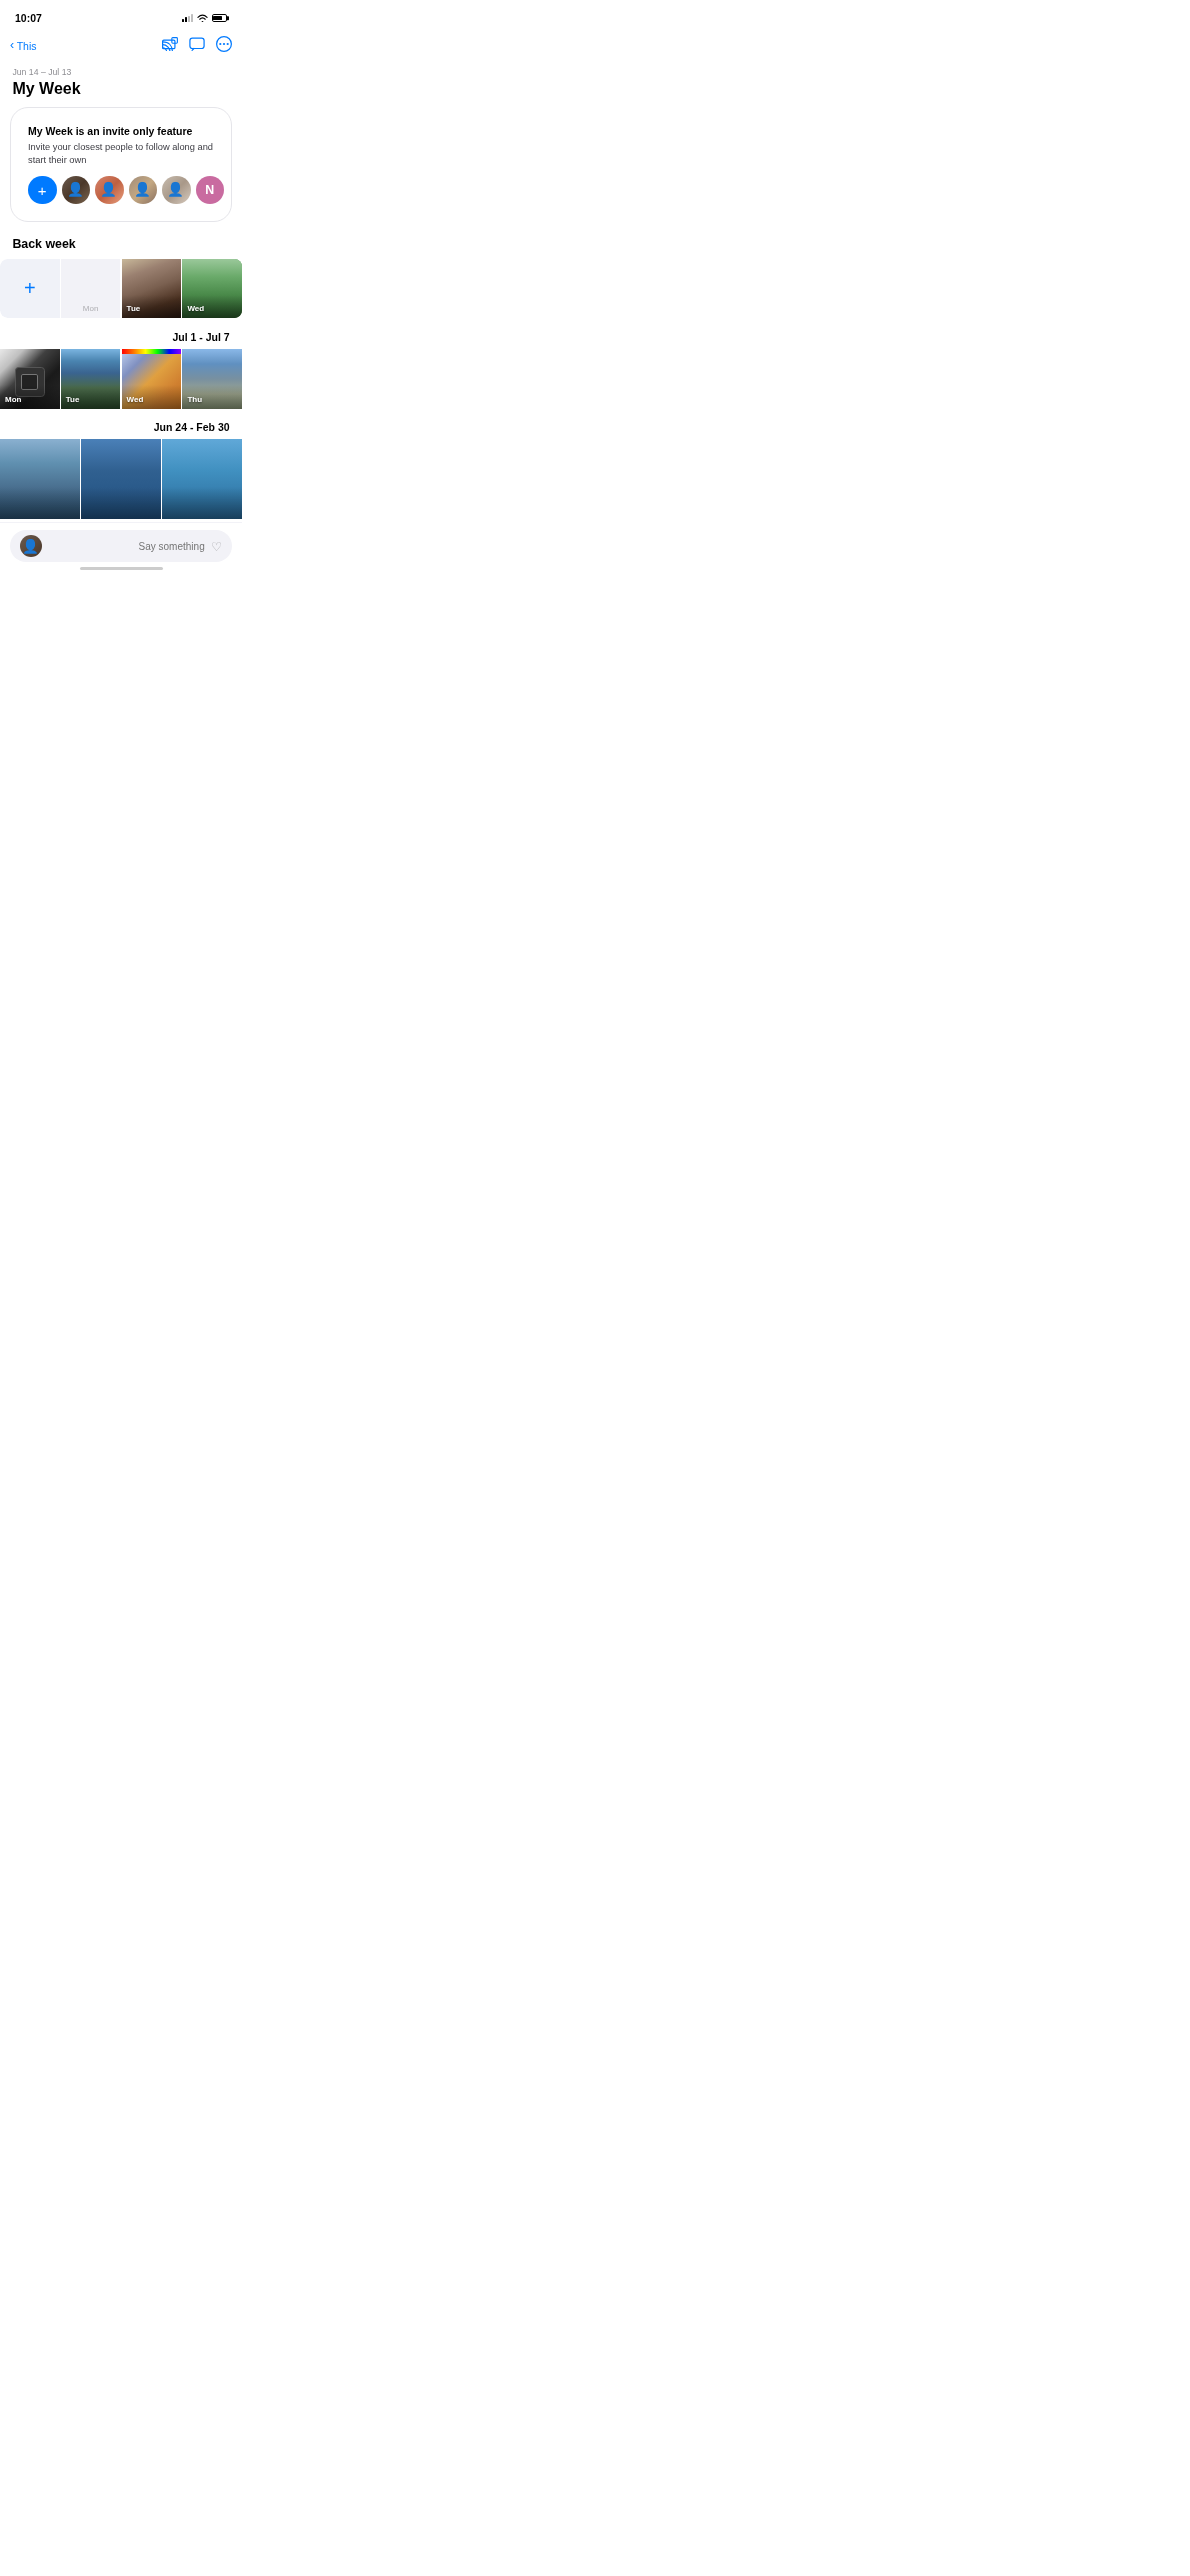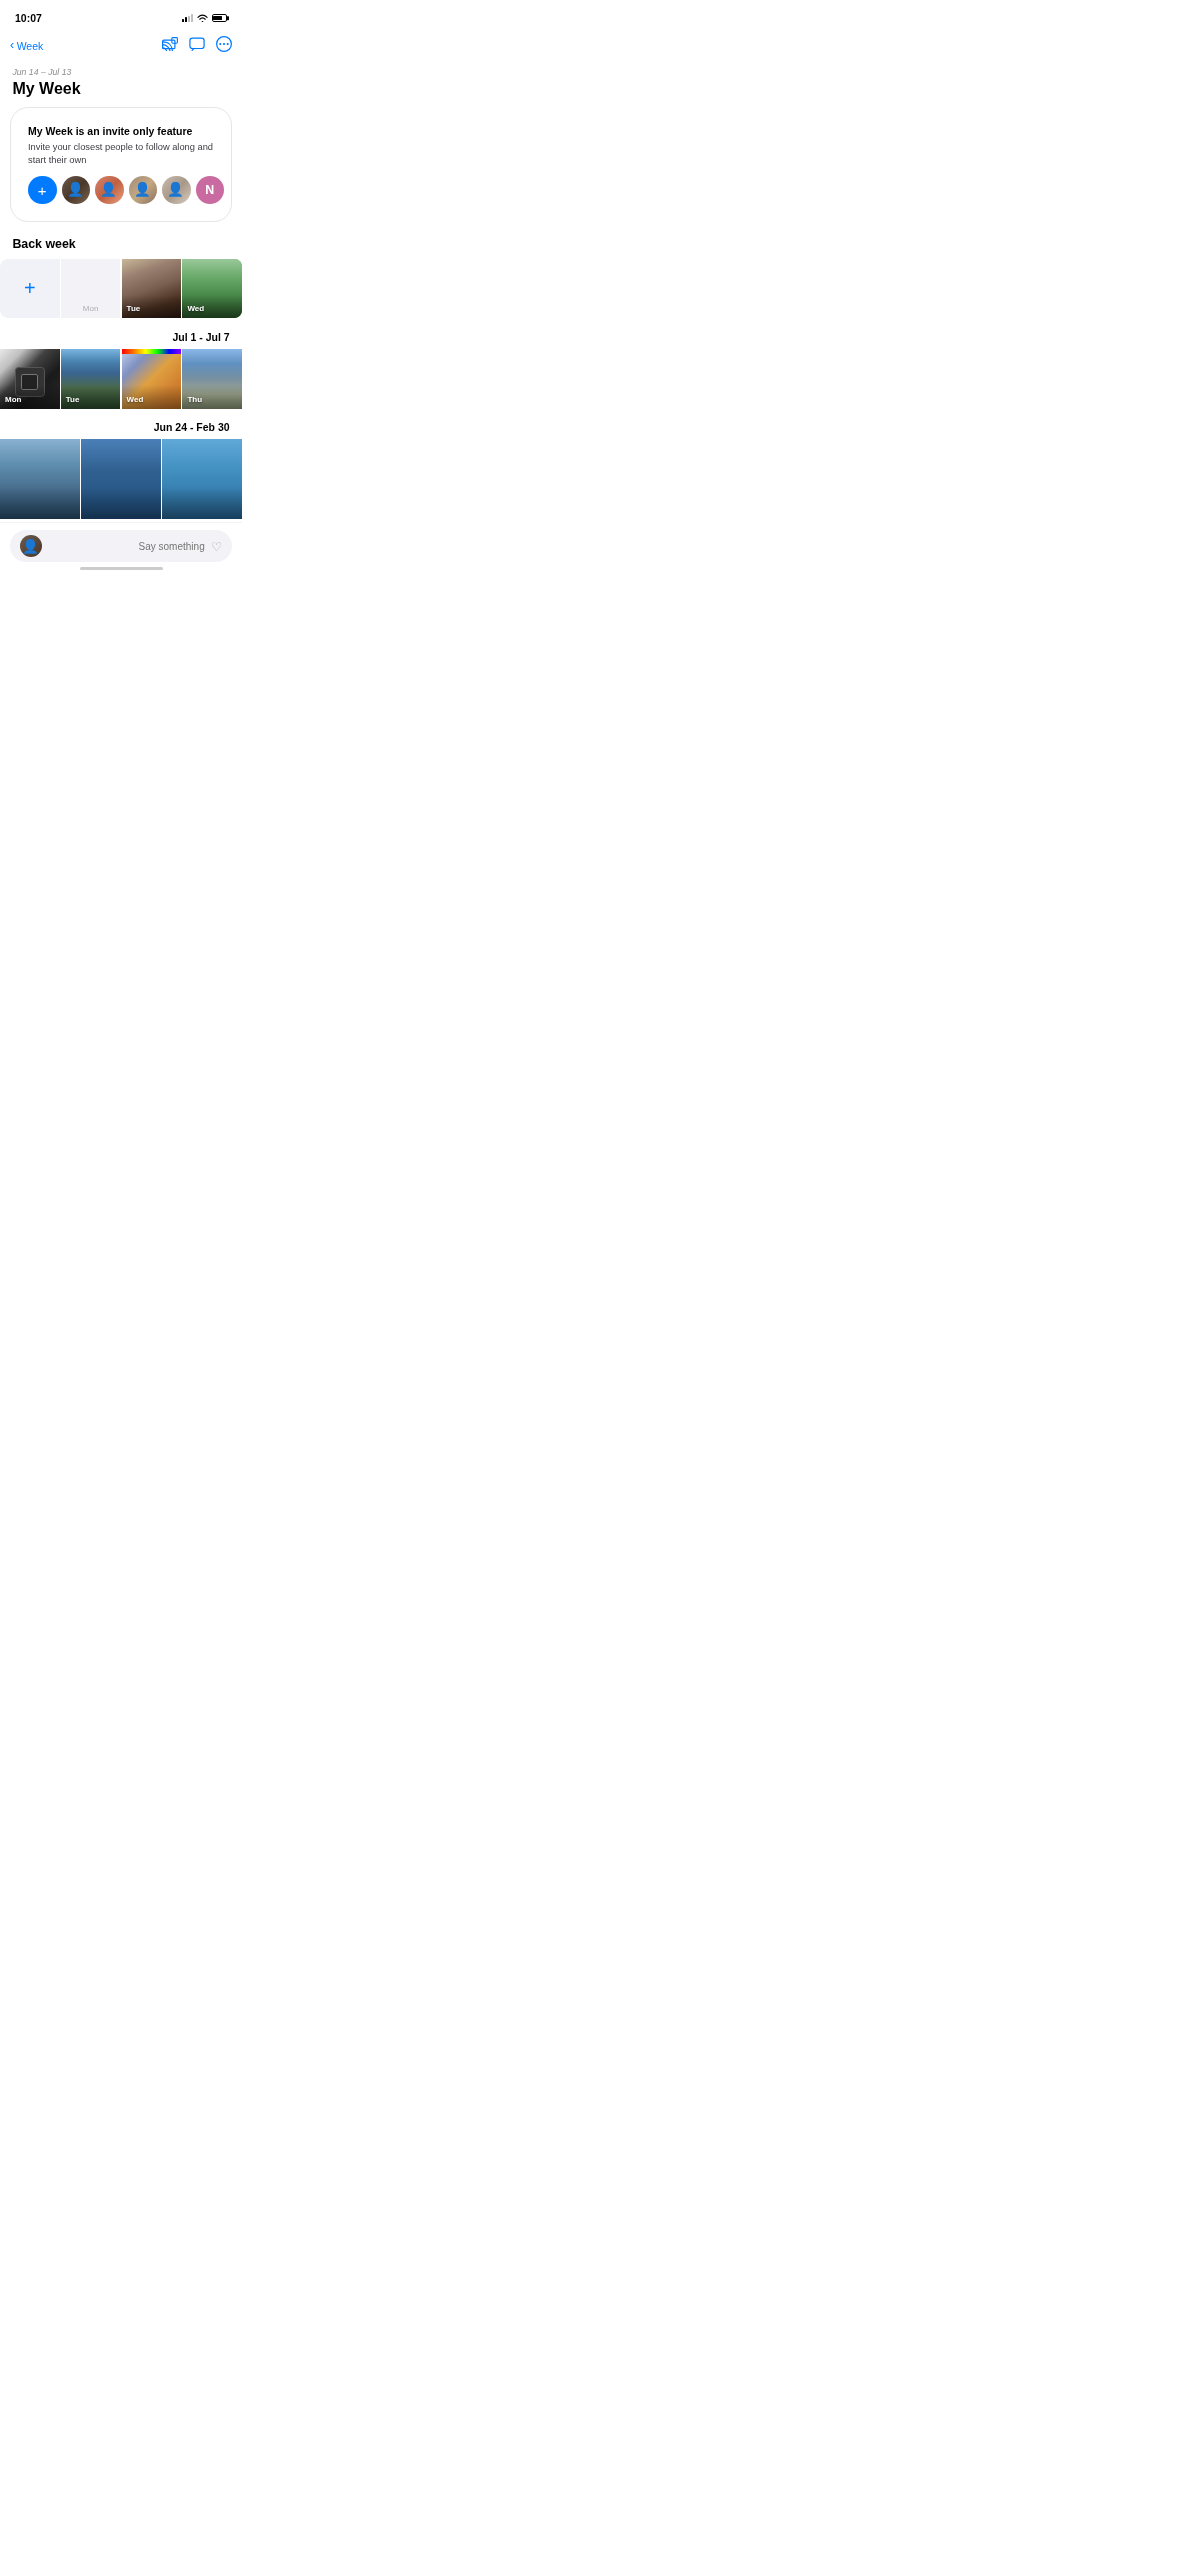--- a/index.html
+++ b/index.html
@@ -107,21 +107,20 @@
     }
 
     
     .header {
       padding: 5px 12.4px 10px;
     }
     .date-range {
       font-size: 8.7px;
       color: #8e8e93;
       margin-bottom: 2.5px;
-      font-style: italic;
     }
     .page-title {
       font-size: 16px;
       font-weight: 700;
       color: #000;
       line-height: 1.1;
     }
 
     
     .invite-card {
@@ -337,21 +336,21 @@
     </svg>
     <div class="battery-icon">
       <div class="battery-fill"></div>
     </div>
   </div>
 </div>
 
 <div class="nav-bar">
   <div class="back-btn">
     <span class="back-chevron">‹</span>
-    <span>Week</span>
+    <span>This</span>
   </div>
   <div class="nav-actions">
     <span class="nav-icon">
       <svg width="16" height="13.6" viewBox="0 0 26 22" fill="none">
         <rect x="1" y="5" width="20" height="14" rx="2" stroke="#007AFF" stroke-width="2"></rect>
         <path d="M1 17.5C4.5 17.5 7.5 20.5 7.5 24" stroke="#007AFF" stroke-width="2" stroke-linecap="round"></path>
         <path d="M1 12.5C7.5 12.5 13 18 13 24.5" stroke="#007AFF" stroke-width="2" stroke-linecap="round"></path>
         <path d="M1 8C11 8 17 14 17 24" stroke="#007AFF" stroke-width="2" stroke-linecap="round"></path>
         <rect x="16" y="1" width="9" height="9" rx="1.5" stroke="#007AFF" stroke-width="1.8"></rect>
       </svg>

